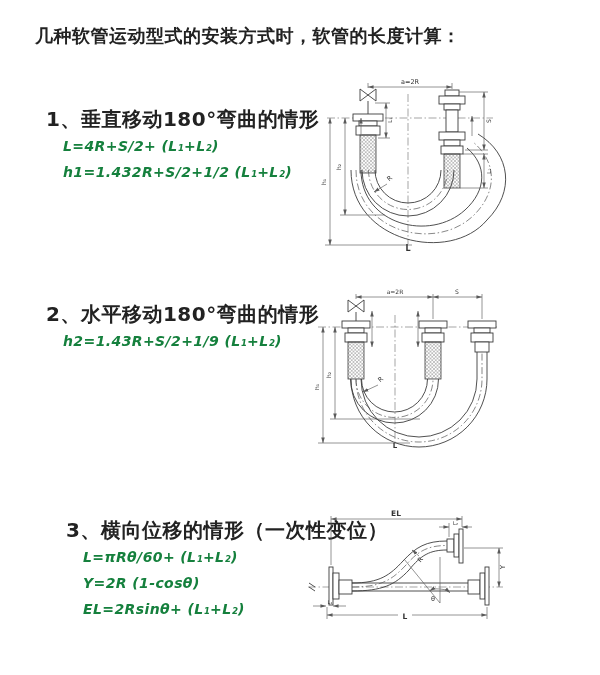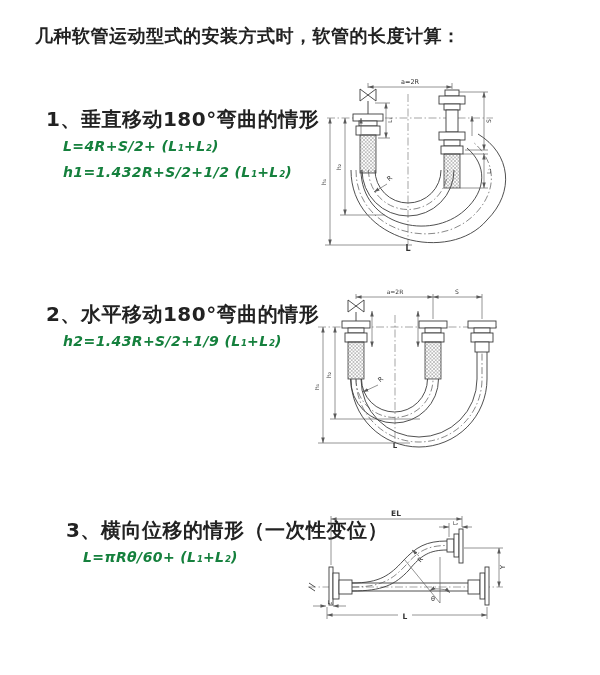--- a/index.html
+++ b/index.html
@@ -47,20 +47,22 @@
   <div class="sec-heading">2、水平移动180°弯曲的情形</div>
   <div class="formulas">
     <div class="formula">h2=1.43R+S/2+1/9 (L₁+L₂)</div>
   </div>
 </div>
 
 <div class="section" id="sec3">
   <div class="sec-heading">3、横向位移的情形（一次性变位）</div>
   <div class="formulas">
     <div class="formula">L=πRθ/60+ (L₁+L₂)</div>
+    <div class="formula">Y=2R (1-cosθ)</div>
+    <div class="formula">EL=2Rsinθ+ (L₁+L₂)</div>
   </div>
 </div>
 
 <svg id="dia1" class="abs" width="285" height="185" viewBox="0 0 285 185">
   <defs>
     <marker id="ar1" viewBox="0 0 10 10" refX="9.5" refY="5" markerWidth="9" markerHeight="9" orient="auto-start-reverse">
       <path d="M0,2 L10,5 L0,8 Z" fill="#5a5a5a"></path>
     </marker>
     <pattern id="h1p" patternUnits="userSpaceOnUse" width="3.5" height="3.5">
       <path d="M0,0 L3.5,3.5 M3.5,0 L0,3.5" stroke="#8a8a8a" stroke-width="0.5"></path>

